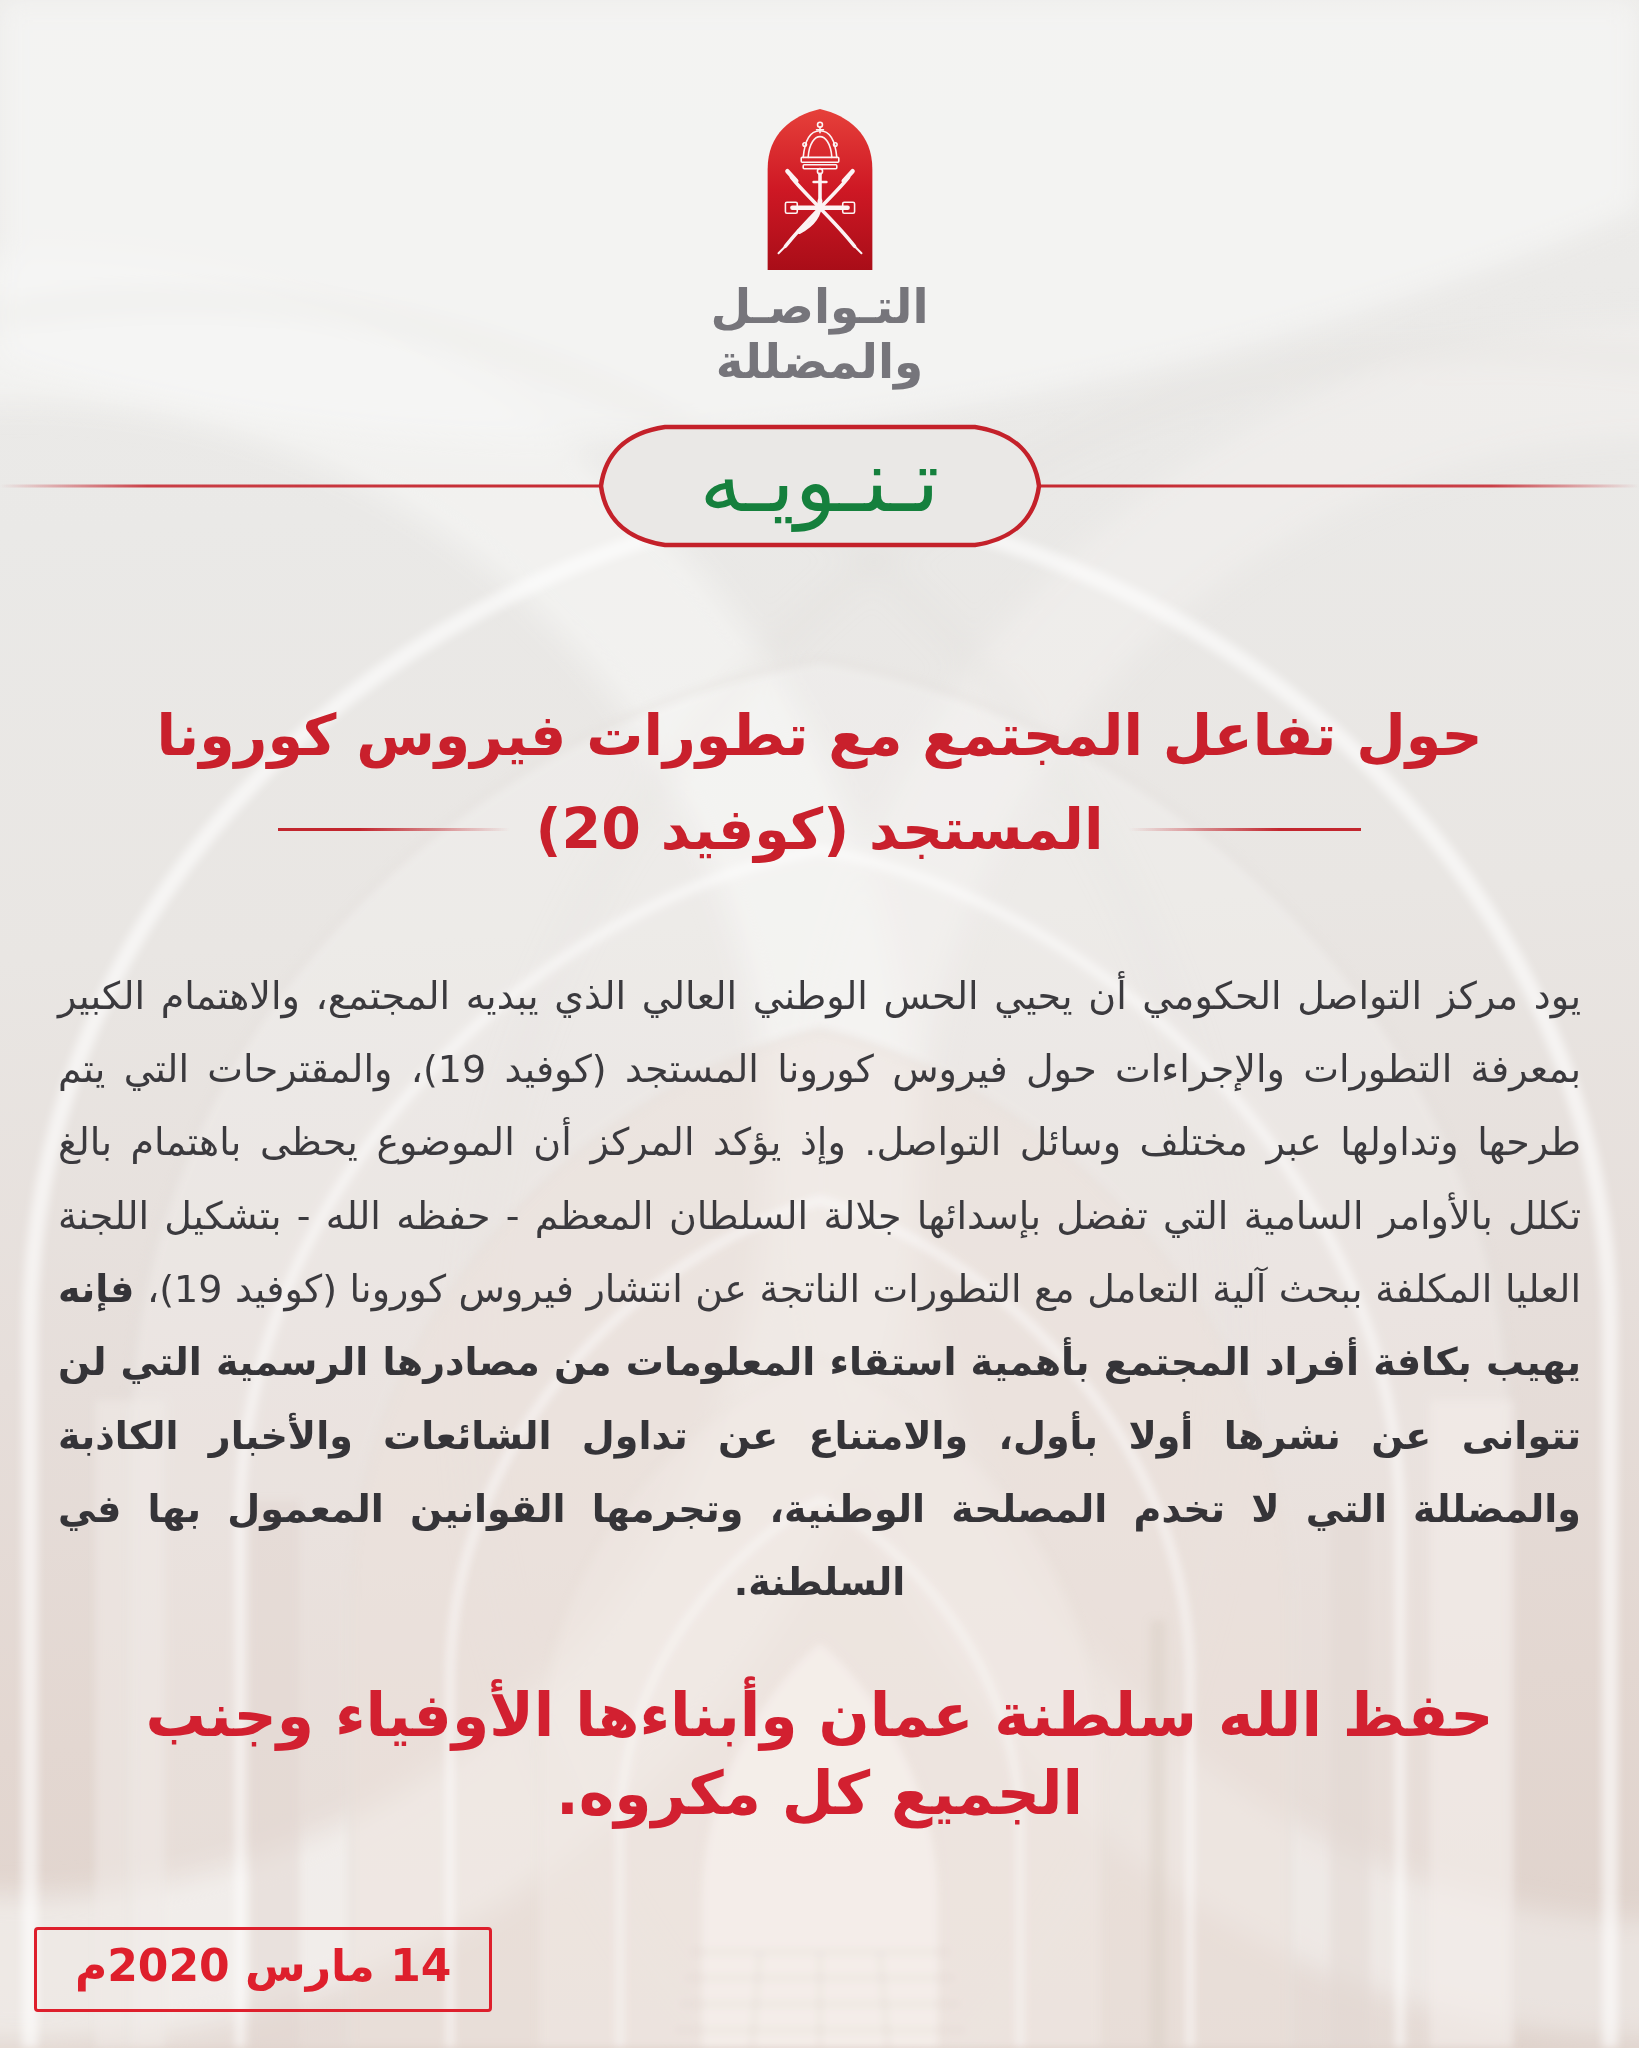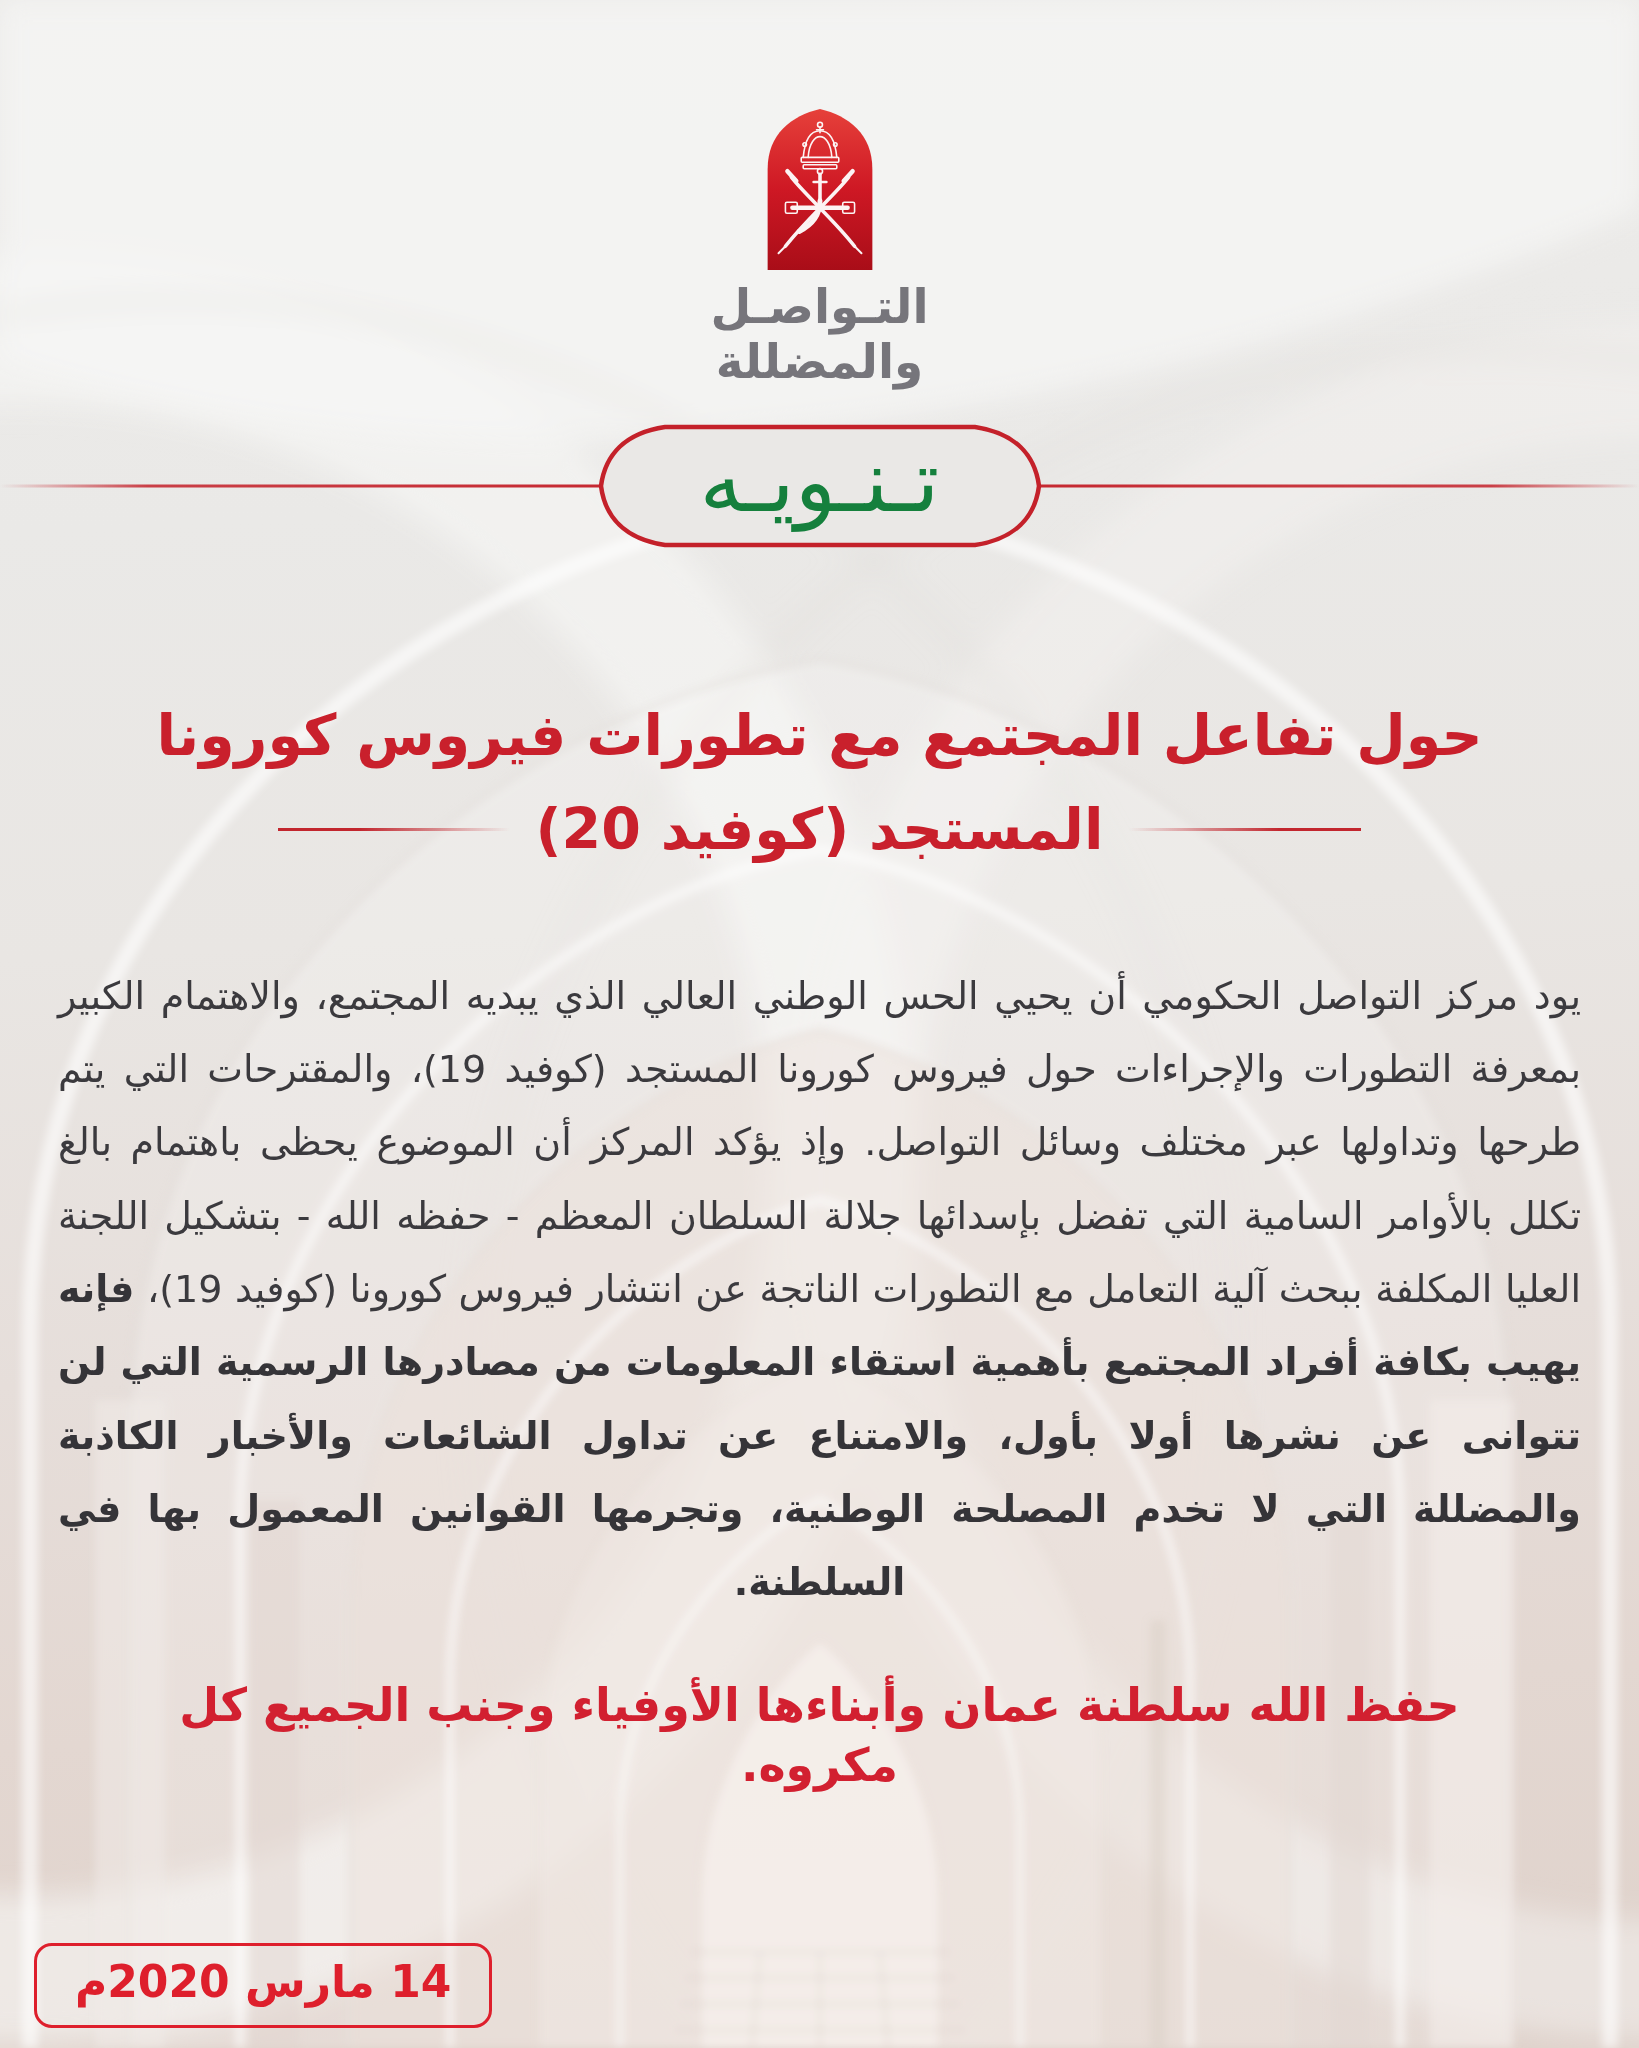--- a/index.html
+++ b/index.html
@@ -44,26 +44,26 @@
 
   
   .body-text {
     margin:96px 58px 0 58px;
     font-size:38px; line-height:1.93; color:#3B3A3E;
     text-align:justify; text-align-last:center;
   }
   .body-text .emph { font-weight:700; color:#353438; }
 
   
-  .closing { margin-top:56px; text-align:center; color:#D22030; font-weight:700; font-size:46px; line-height:1.3; padding:0 112px; }
+  .closing { margin-top:56px; text-align:center; color:#D22030; font-weight:700; font-size:60px; line-height:1.3; padding:0 112px; }
 
   
   .date-badge {
-    position:absolute; left:34px; bottom:20px; z-index:2;
-    border:3.5px solid #DE1F2C; border-radius:18px;
+    position:absolute; left:34px; bottom:36px; z-index:2;
+    border:3.5px solid #DE1F2C; border-radius:4px;
     padding:10px 38px 18px 38px;
     color:#DE1F2C; font-weight:700; font-size:44px; white-space:nowrap;
   }
 </style>
 </head>
 <body>
 
 <svg class="bg-layer" viewBox="0 0 1639 2048" preserveAspectRatio="none" aria-hidden="true">
   <defs>
     <filter id="blurBig" x="-20%" y="-20%" width="140%" height="140%">

